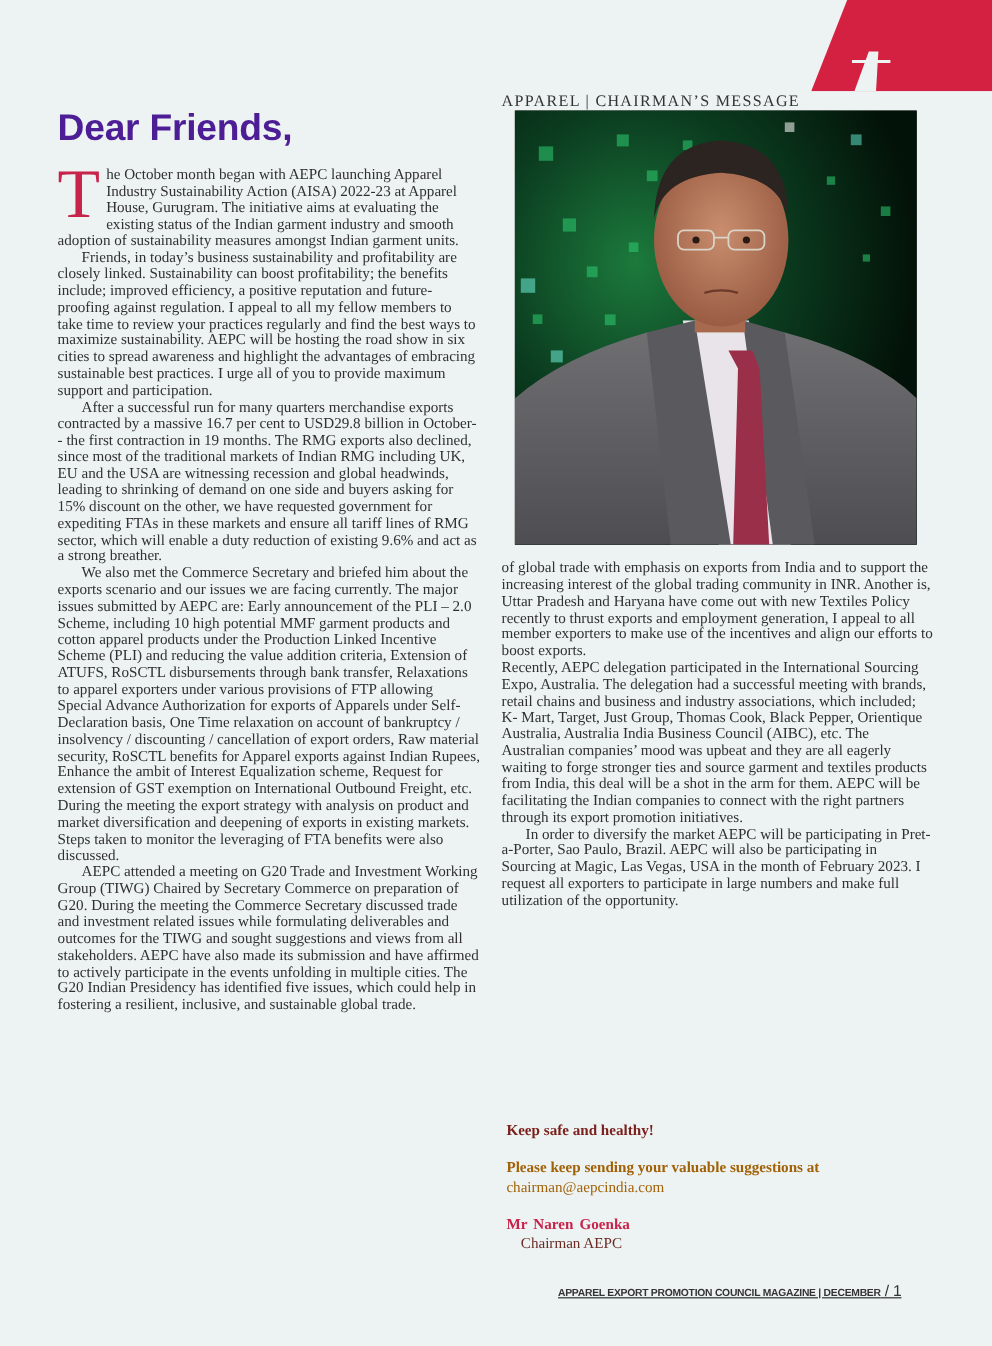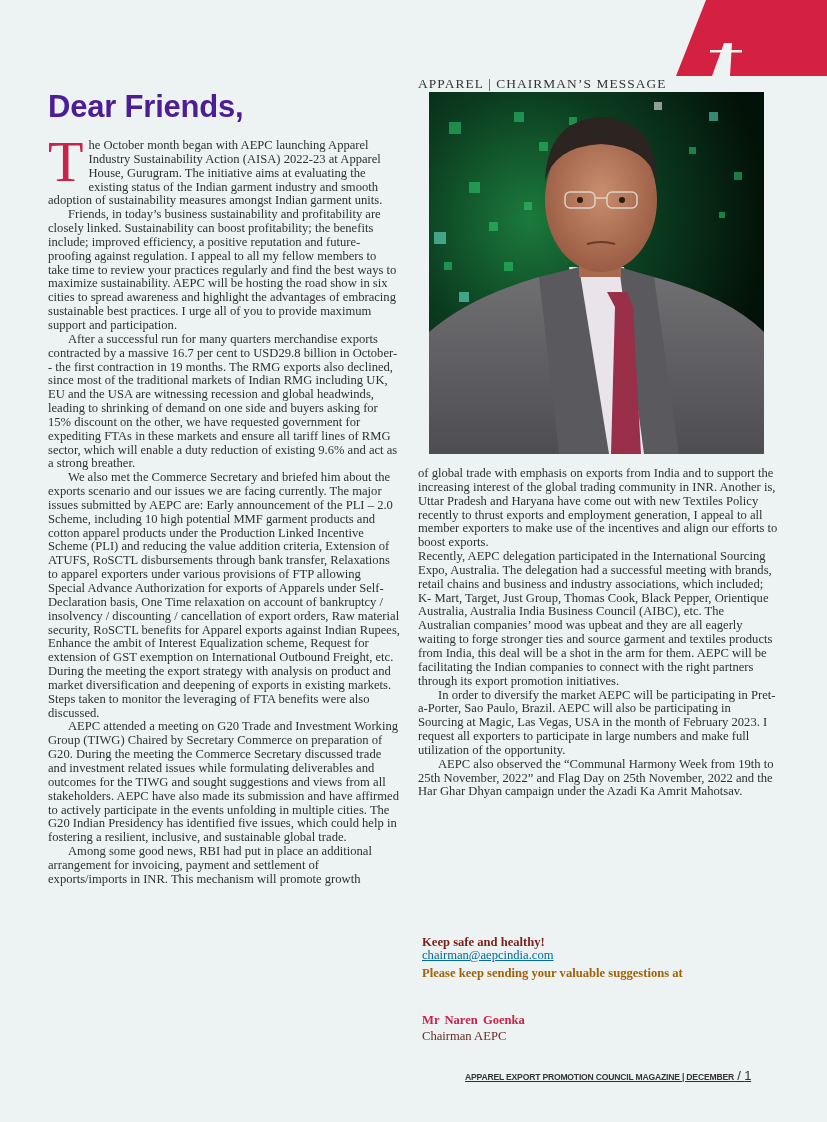--- a/index.html
+++ b/index.html
@@ -36,23 +36,23 @@
   .col-right { left: 418px; top: 467px; width: 360px; }
   .col p { text-indent: 20px; }
   .col p.noindent { text-indent: 0; }
   .dropcap {
     float: left; font-size: 58px; line-height: 44px; color: #c8234a;
     margin: 1px 5px 0 0; font-family: "Liberation Serif", serif;
   }
   .sign { position: absolute; left: 422px; font-family: "Liberation Serif", serif; font-size: 12.6px; }
   .keep-safe { top: 935px; color: #7a1f1a; font-weight: bold; }
   .suggest { top: 966px; color: #a16207; font-weight: bold; }
-  .email { top: 948px; color: #0369a1; text-decoration: underline; }
+  .email { top: 982px; color: #a16207; }
   .name { top: 1013px; color: #c8234a; font-weight: bold; word-spacing: 2px; }
-  .role { top: 1029px; color: #6a2a24; }
+  .role { top: 1029px; color: #6a2a24; margin-left: 12px; }
   .footer {
     position: absolute; left: 465px; top: 1068px;
     font-family: "Liberation Sans", sans-serif; font-size: 8.6px; font-weight: bold;
     color: #333; letter-spacing: -0.2px; text-decoration: underline;
   }
   .footer .pg { font-size: 13px; font-weight: normal; }
 </style>
 </head>
 <body>
 
@@ -128,28 +128,26 @@
     <path d="M158,152 Q172,148 186,152" stroke="#6b3a2a" stroke-width="2" fill="none"></path>
   </svg>
 </div>
 
 <div class="col col-left">
   <p class="noindent"><span class="dropcap">T</span><span>he October month began with AEPC launching Apparel Industry Sustainability Action (AISA) 2022-23 at Apparel House, Gurugram. The initiative aims at evaluating the existing status of the Indian garment industry and smooth adoption of sustainability measures amongst Indian garment units.</span></p>
   <p>Friends, in today’s business sustainability and profitability are closely linked. Sustainability can boost profitability; the benefits include; improved efficiency, a positive reputation and future-proofing against regulation. I appeal to all my fellow members to take time to review your practices regularly and find the best ways to maximize sustainability. AEPC will be hosting the road show in six cities to spread awareness and highlight the advantages of embracing sustainable best practices. I urge all of you to provide maximum support and participation.</p>
   <p>After a successful run for many quarters merchandise exports contracted by a massive 16.7 per cent to USD29.8 billion in October-- the first contraction in 19 months. The RMG exports also declined, since most of the traditional markets of Indian RMG including UK, EU and the USA are witnessing recession and global headwinds, leading to shrinking of demand on one side and buyers asking for 15% discount on the other, we have requested government for expediting FTAs in these markets and ensure all tariff lines of RMG sector, which will enable a duty reduction of existing 9.6% and act as a strong breather.</p>
   <p>We also met the Commerce Secretary and briefed him about the exports scenario and our issues we are facing currently. The major issues submitted by AEPC are: Early announcement of the PLI – 2.0 Scheme, including 10 high potential MMF garment products and cotton apparel products under the Production Linked Incentive Scheme (PLI) and reducing the value addition criteria, Extension of ATUFS, RoSCTL disbursements through bank transfer, Relaxations to apparel exporters under various provisions of FTP allowing Special Advance Authorization for exports of Apparels under Self-Declaration basis, One Time relaxation on account of bankruptcy / insolvency / discounting / cancellation of export orders, Raw material security, RoSCTL benefits for Apparel exports against Indian Rupees, Enhance the ambit of Interest Equalization scheme, Request for extension of GST exemption on International Outbound Freight, etc. During the meeting the export strategy with analysis on product and market diversification and deepening of exports in existing markets. Steps taken to monitor the leveraging of FTA benefits were also discussed.</p>
   <p>AEPC attended a meeting on G20 Trade and Investment Working Group (TIWG) Chaired by Secretary Commerce on preparation of G20. During the meeting the Commerce Secretary discussed trade and investment related issues while formulating deliverables and outcomes for the TIWG and sought suggestions and views from all stakeholders. AEPC have also made its submission and have affirmed to actively participate in the events unfolding in multiple cities. The G20 Indian Presidency has identified five issues, which could help in fostering a resilient, inclusive, and sustainable global trade.</p>
-  <p>Among some good news, RBI had put in place an additional arrangement for invoicing, payment and settlement of exports/imports in INR. This mechanism will promote growth</p>
 </div>
 
 <div class="col col-right">
   <p class="noindent">of global trade with emphasis on exports from India and to support the increasing interest of the global trading community in INR. Another is, Uttar Pradesh and Haryana have come out with new Textiles Policy recently to thrust exports and employment generation, I appeal to all member exporters to make use of the incentives and align our efforts to boost exports.</p>
   <p class="noindent">Recently, AEPC delegation participated in the International Sourcing Expo, Australia. The delegation had a successful meeting with brands, retail chains and business and industry associations, which included; K- Mart, Target, Just Group, Thomas Cook, Black Pepper, Orientique Australia, Australia India Business Council (AIBC), etc. The Australian companies’ mood was upbeat and they are all eagerly waiting to forge stronger ties and source garment and textiles products from India, this deal will be a shot in the arm for them. AEPC will be facilitating the Indian companies to connect with the right partners through its export promotion initiatives.</p>
   <p>In order to diversify the market AEPC will be participating in Pret-a-Porter, Sao Paulo, Brazil. AEPC will also be participating in Sourcing at Magic, Las Vegas, USA in the month of February 2023. I request all exporters to participate in large numbers and make full utilization of the opportunity.</p>
-  <p>AEPC also observed the “Communal Harmony Week from 19th to 25th November, 2022” and Flag Day on 25th November, 2022 and the Har Ghar Dhyan campaign under the Azadi Ka Amrit Mahotsav.</p>
 </div>
 
 <div class="sign keep-safe">Keep safe and healthy!</div>
 <div class="sign suggest">Please keep sending your valuable suggestions at</div>
 <a class="sign email">chairman@aepcindia.com</a>
 <div class="sign name">Mr  Naren Goenka</div>
 <div class="sign role">Chairman AEPC</div>
 
 <div class="footer">
   <span>APPAREL EXPORT PROMOTION COUNCIL MAGAZINE | DECEMBER</span><span class="pg"> / </span><span class="pg">1</span>

